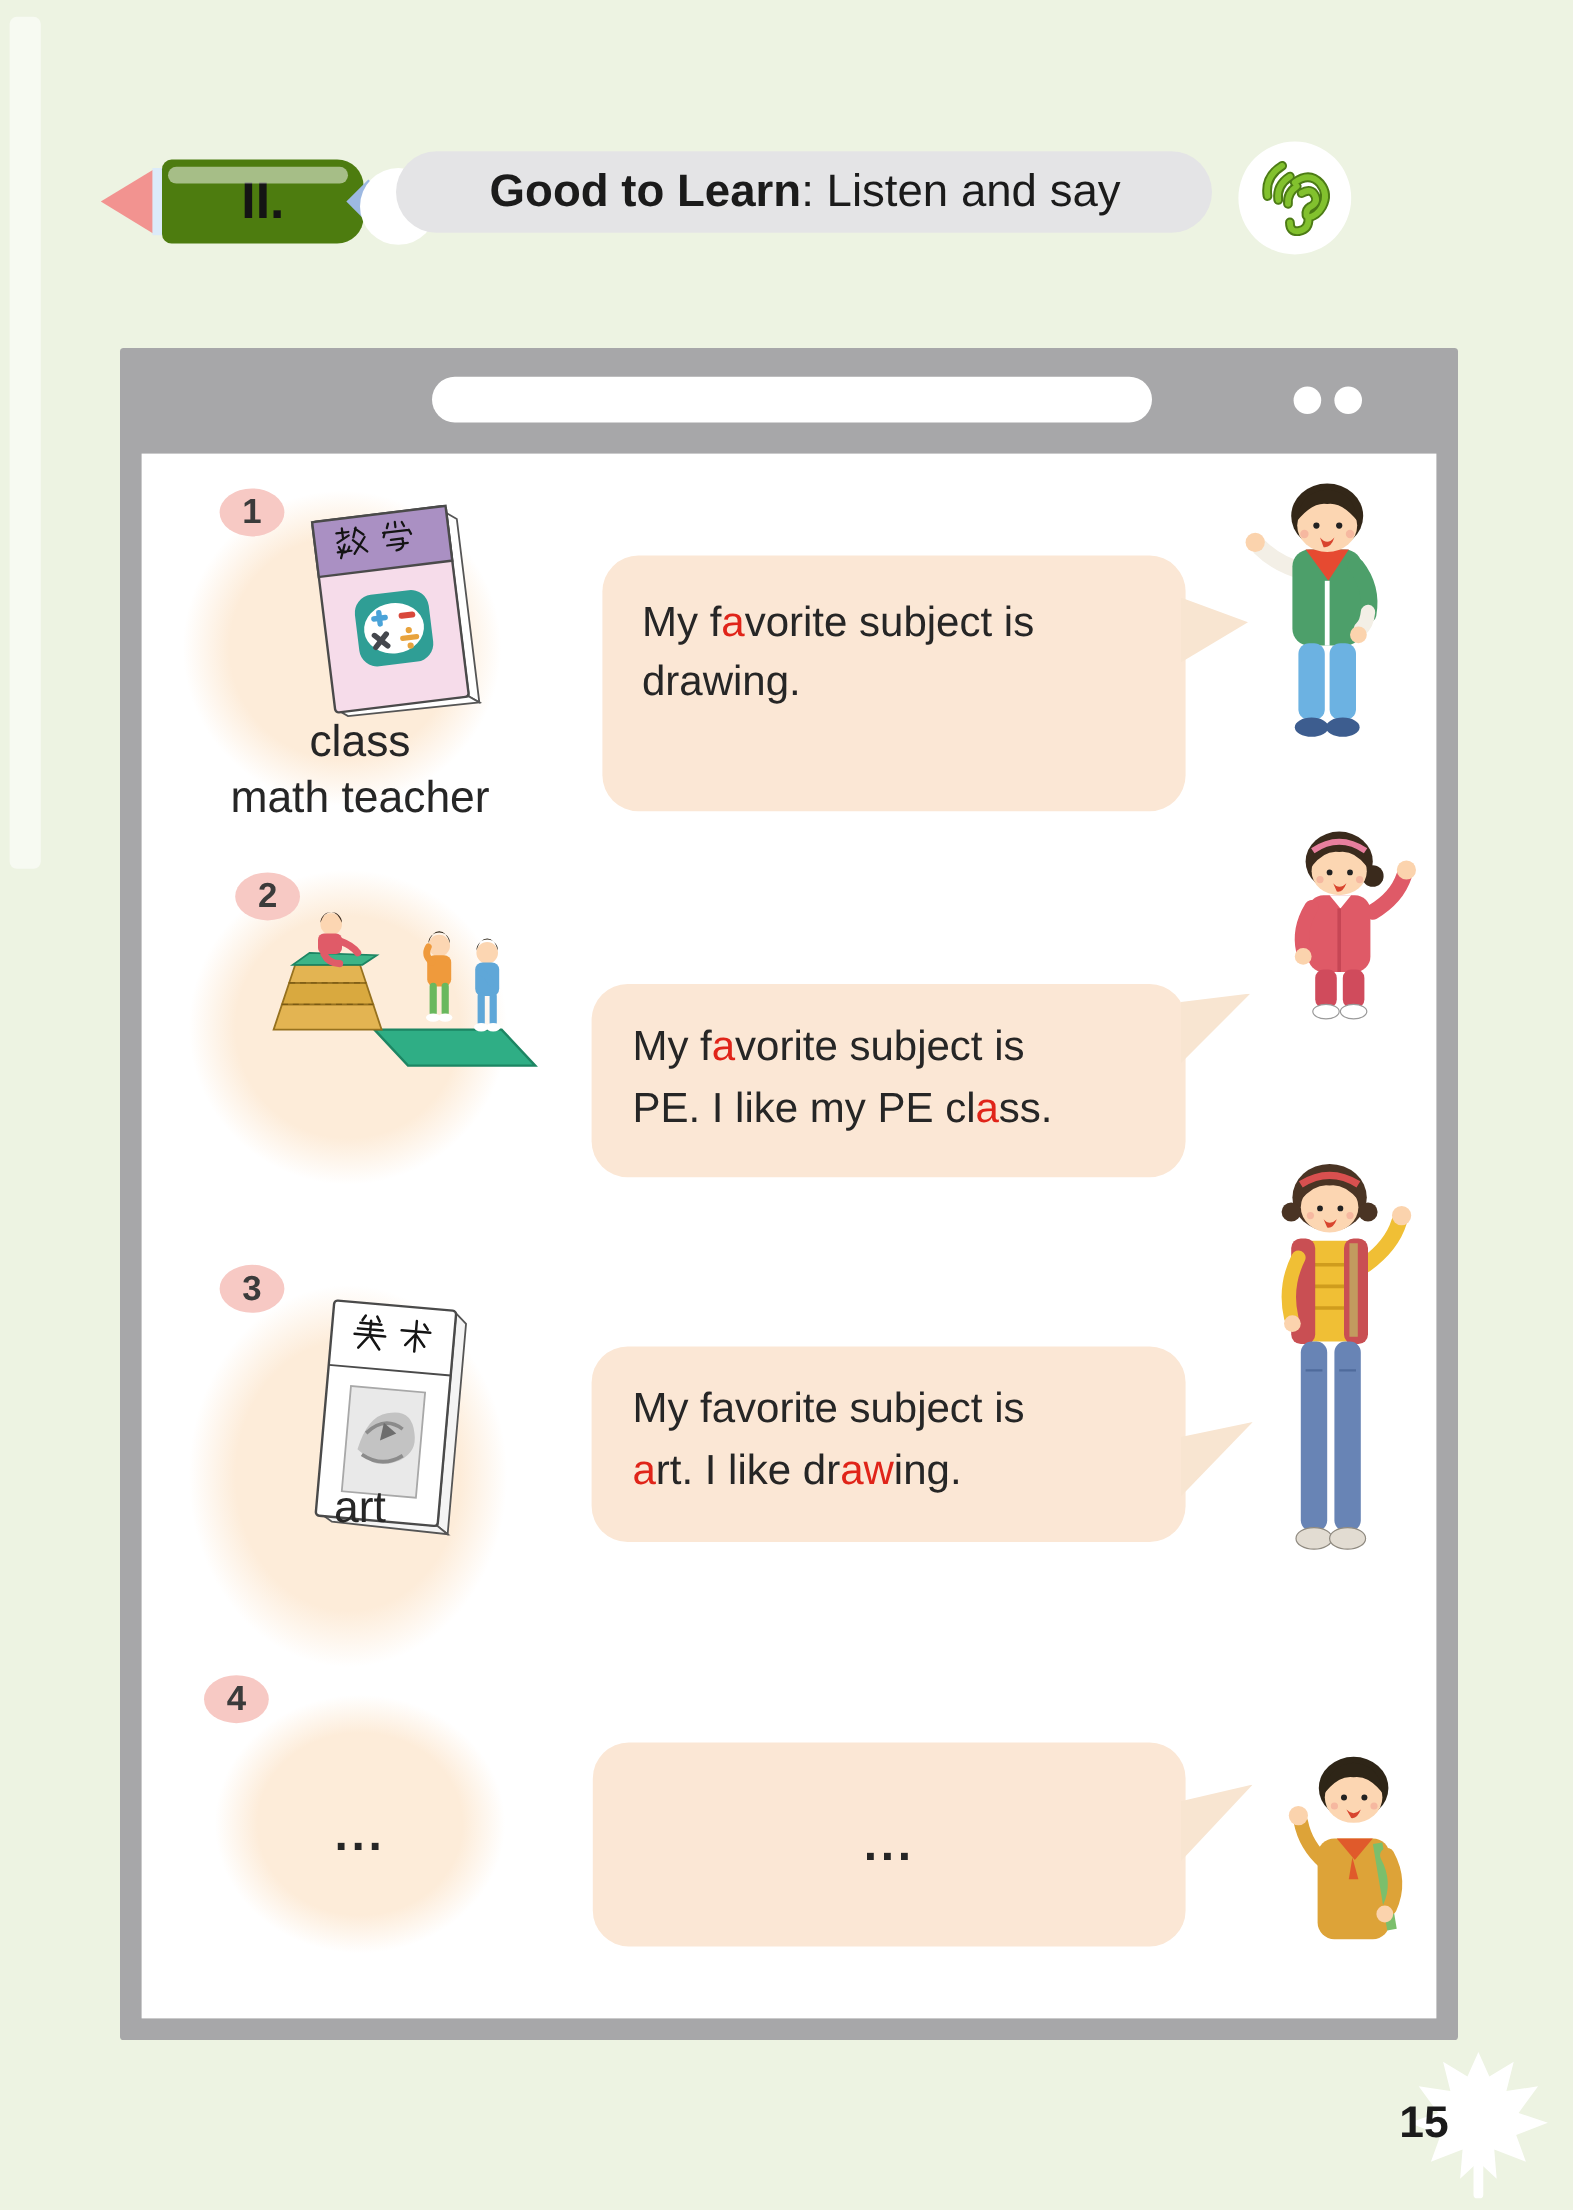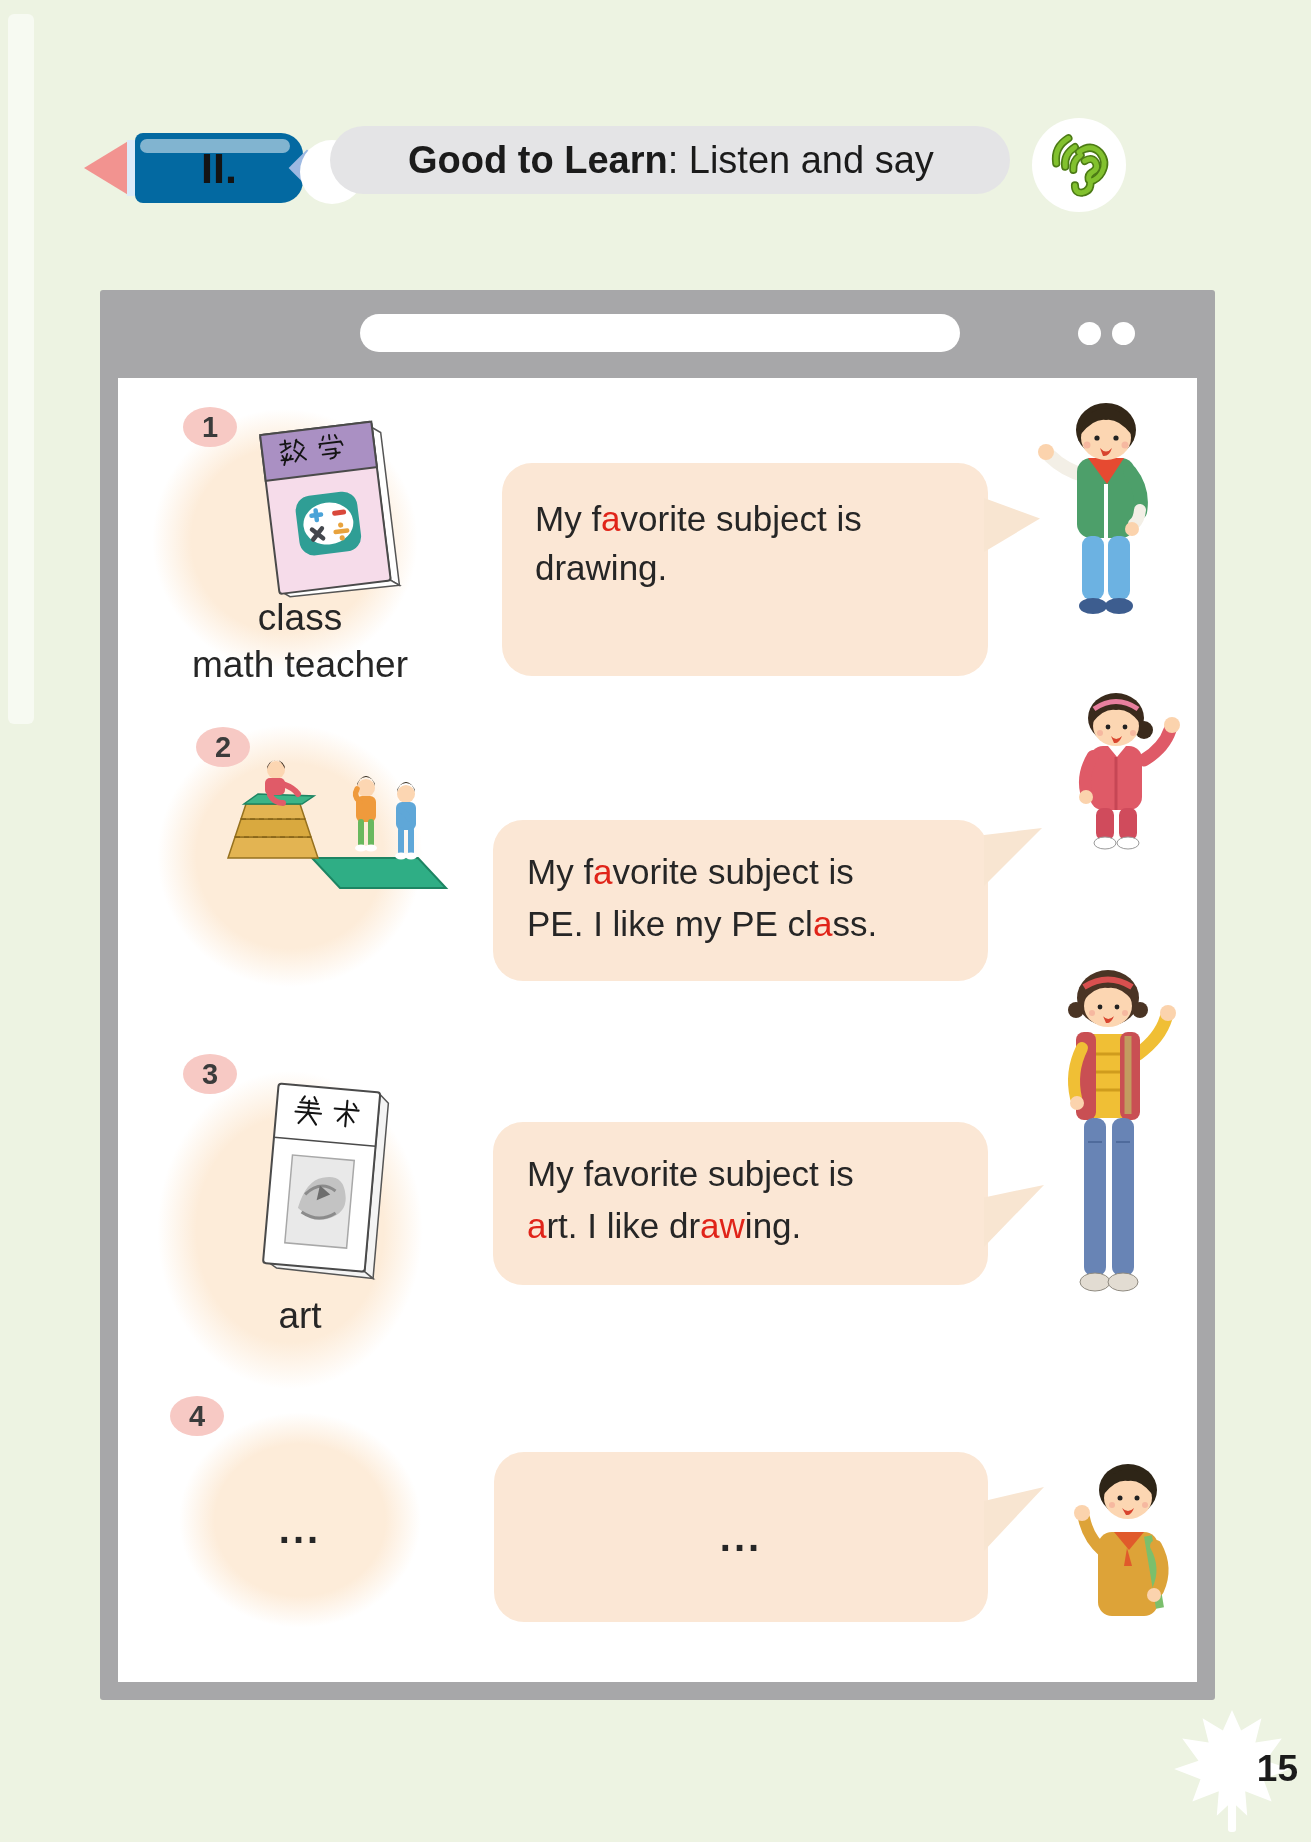--- a/index.html
+++ b/index.html
@@ -5,21 +5,21 @@
   html,body{margin:0;padding:0;background:#dfe6d6;}
   .stage{position:relative;width:1311px;height:1842px;background:#edf3e2;overflow:hidden;
          font-family:"Liberation Sans",sans-serif;margin:0 auto;}
   .abs{position:absolute;}
   
   .margin-strip{left:8px;top:14px;width:26px;height:710px;background:rgba(255,255,255,.55);border-radius:6px;}
   
   .pencil-tip{left:84px;top:140px;width:46px;height:56px;background:#f29390;
               clip-path:polygon(0 50%,100% 0,100% 100%);}
   .pencil-band{left:127px;top:140px;width:10px;height:56px;background:#dcebf9;}
-  .pencil-body{left:135px;top:133px;width:168px;height:70px;background:#0369a1;
+  .pencil-body{left:135px;top:133px;width:168px;height:70px;background:#4d7c0f;
                border-radius:8px 22px 22px 8px;display:flex;align-items:center;justify-content:center;
                font-size:43px;font-weight:bold;color:#141414;}
   .pencil-hi{left:140px;top:139px;width:150px;height:14px;background:rgba(255,255,255,.5);border-radius:8px;}
   .pencil-diamond{left:294px;top:155px;width:26px;height:26px;background:#9db9e2;transform:rotate(45deg);}
   .clip-circle{left:300px;top:140px;width:64px;height:64px;background:#fff;border-radius:50%;}
   .clip-circle::after{content:"";position:absolute;inset:5px;border-radius:50%;
                border:4px solid transparent;border-right-color:#c7c7c7;transform:rotate(-15deg);}
   .title-pill{left:330px;top:126px;width:680px;height:68px;background:#e4e4e6;border-radius:44px;
               display:flex;align-items:center;padding-left:78px;box-sizing:border-box;
               font-size:38px;color:#1b1b1b;white-space:nowrap;}
@@ -37,21 +37,21 @@
         #fdecd9 0%,#fdecd9 55%,rgba(253,236,217,0) 78%);}
   .blob1{left:115px;top:372px;width:340px;height:336px;}
   .blob2{left:120px;top:688px;width:340px;height:336px;}
   .blob3{left:120px;top:1026px;width:340px;height:408px;}
   .blob4{left:145px;top:1382px;width:310px;height:276px;}
   .badge{width:54px;height:40px;border-radius:50%;background:#f7c9c4;display:flex;
          align-items:center;justify-content:center;font-size:29px;font-weight:bold;color:#3b3b3b;}
   .bdg1{left:183px;top:407px;} .bdg2{left:196px;top:727px;}
   .bdg3{left:183px;top:1054px;} .bdg4{left:170px;top:1396px;}
   .labels{left:120px;width:360px;text-align:center;font-size:37px;line-height:47px;color:#262626;}
-  .lab1{top:594px;} .lab2{top:906px;} .lab3{top:1292px;}
+  .lab1{top:594px;} .lab2{top:906px;} .lab3{top:1232px;}
   .lab4{top:1506px;font-weight:bold;letter-spacing:3px;font-size:40px;}
   .bubble{background:#fbe7d5;border-radius:30px;color:#262626;font-size:35px;box-sizing:border-box;}
   .bub1{left:502px;top:463px;width:486px;height:213px;padding:31px 0 0 33px;line-height:49px;}
   .bub2{left:493px;top:820px;width:495px;height:161px;padding:26px 0 0 34px;line-height:52px;}
   .bub3{left:493px;top:1122px;width:495px;height:163px;padding:26px 0 0 34px;line-height:52px;}
   .bub4{left:494px;top:1452px;width:494px;height:170px;display:flex;align-items:center;
         justify-content:center;font-weight:bold;font-size:40px;letter-spacing:3px;}
   .tail{background:#f8e5d1;}
   .tail1{left:984px;top:498px;width:56px;height:54px;clip-path:polygon(0 0,100% 38%,0 100%);}
   .tail2{left:984px;top:828px;width:58px;height:58px;clip-path:polygon(0 12%,100% 0,0 100%);}
@@ -63,21 +63,21 @@
   .char1{left:1030px;top:392px;width:150px;height:228px;}
   .char2{left:1048px;top:686px;width:145px;height:165px;}
   .char3{left:1040px;top:952px;width:140px;height:350px;}
   .char4{left:1072px;top:1456px;width:112px;height:178px;}
   
   .ill-math{left:250px;top:415px;width:165px;height:195px;}
   .ill-pe{left:220px;top:740px;width:230px;height:155px;}
   .ill-art{left:248px;top:1078px;width:155px;height:215px;}
   
   .leaf{left:1166px;top:1704px;width:132px;height:132px;}
-  .leaf-num{position:absolute;left:0;top:44px;width:132px;text-align:right;
+  .leaf-num{position:absolute;left:0;top:44px;width:132px;text-align:left;
             font-size:37px;font-weight:bold;color:#1b1b1b;}
   svg{display:block;}
 </style>
 </head>
 <body>
 
 <div class="stage">
 
   <div class="abs margin-strip"></div>
 

